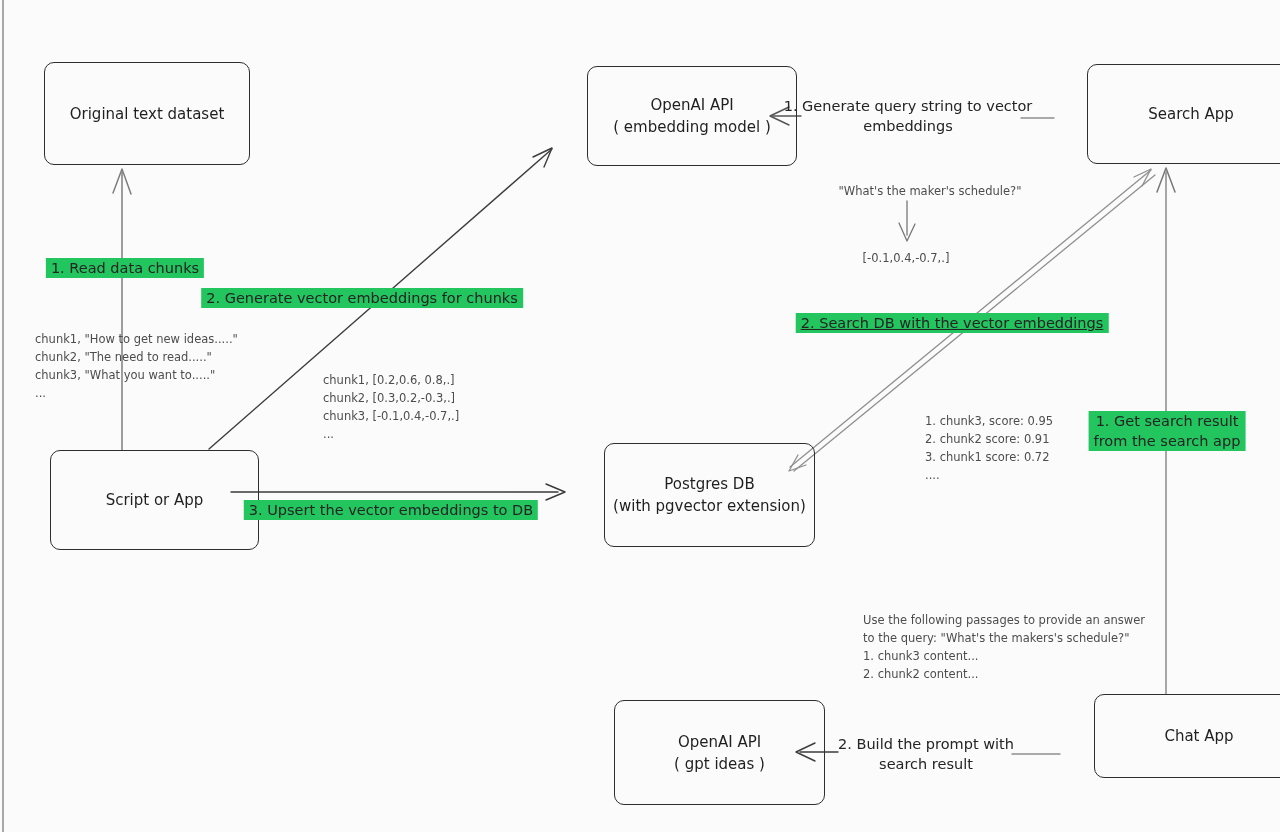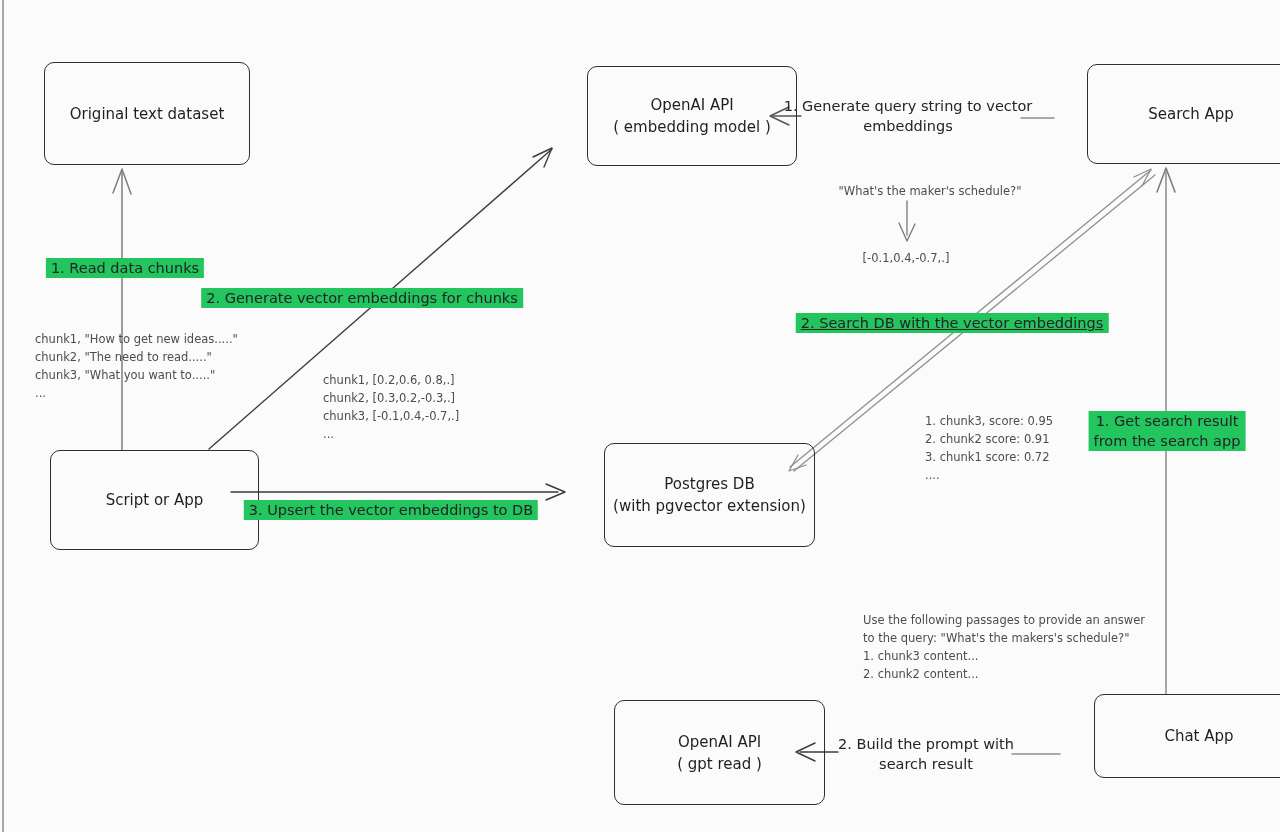--- a/index.html
+++ b/index.html
@@ -95,21 +95,21 @@
     <span>Postgres DB</span>
     <span>(with pgvector extension)</span>
   </div>
 
   <div class="node" style="left:1055px;top:64px;width:208px;height:100px;">
     <span>Search App</span>
   </div>
 
   <div class="node" style="left:582px;top:700px;width:211px;height:105px;">
     <span>OpenAI API</span>
-    <span>( gpt read )</span>
+    <span>( gpt ideas )</span>
   </div>
 
   <div class="node" style="left:1062px;top:694px;width:210px;height:84px;">
     <span>Chat App</span>
   </div>
 
   <div class="elabel bg center" style="left:125px;top:258px;">1. Read data chunks</div>
 
   <div class="elabel bg center" style="left:362px;top:288px;">2. Generate vector embeddings for chunks</div>
 

